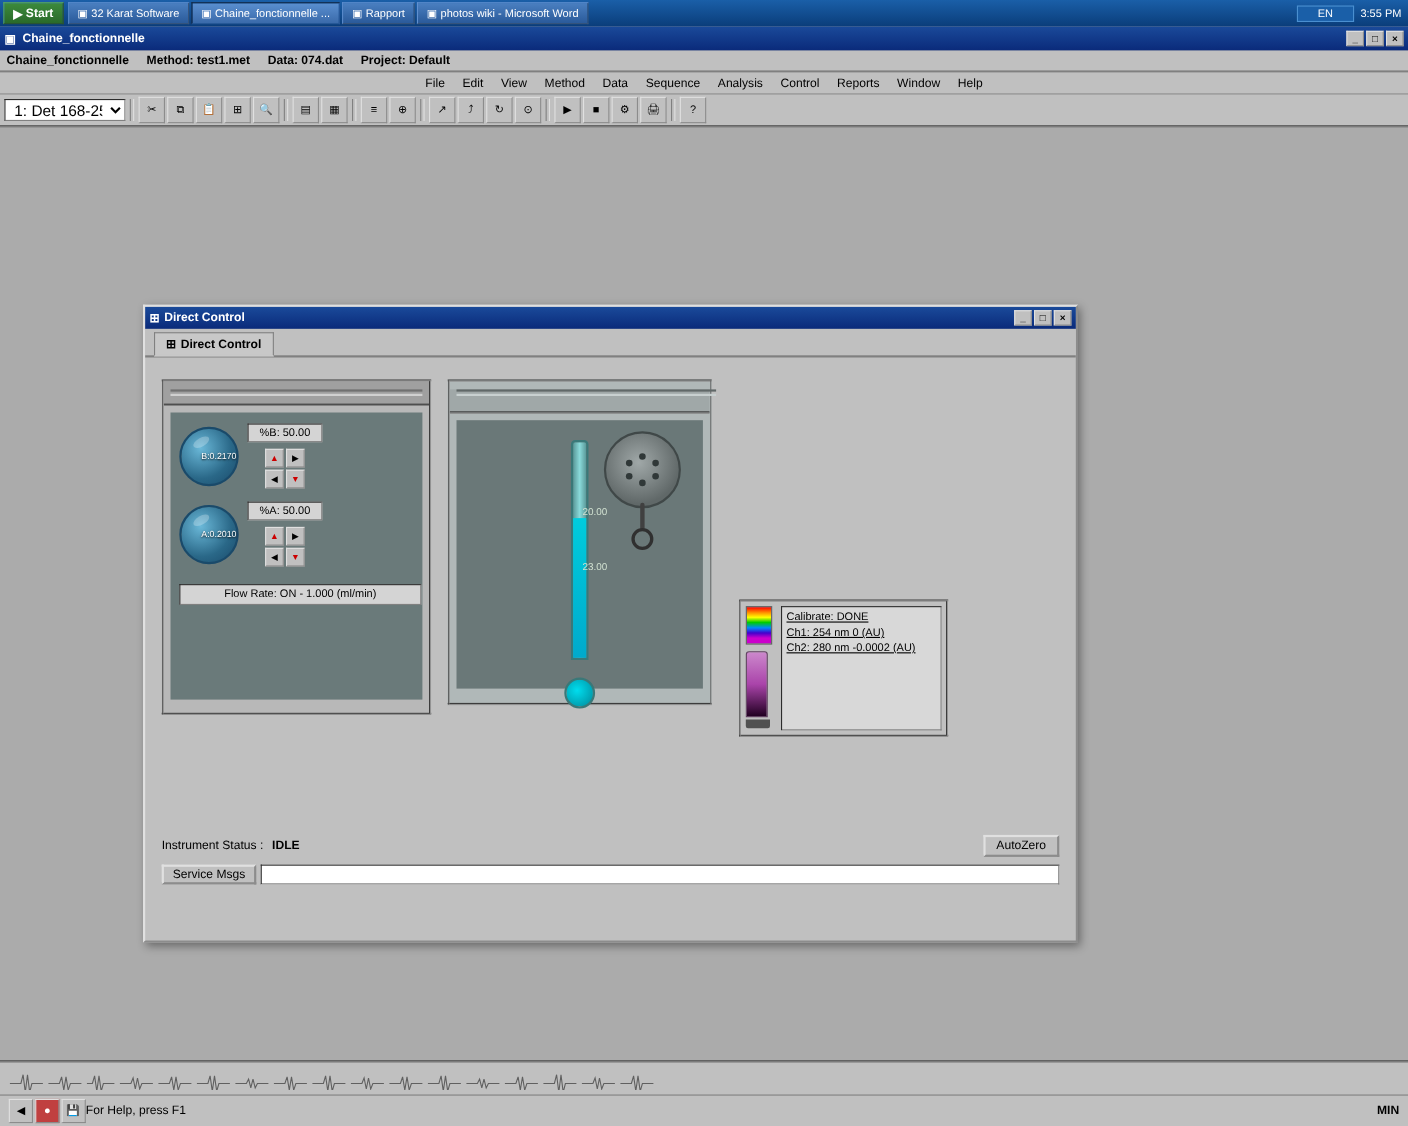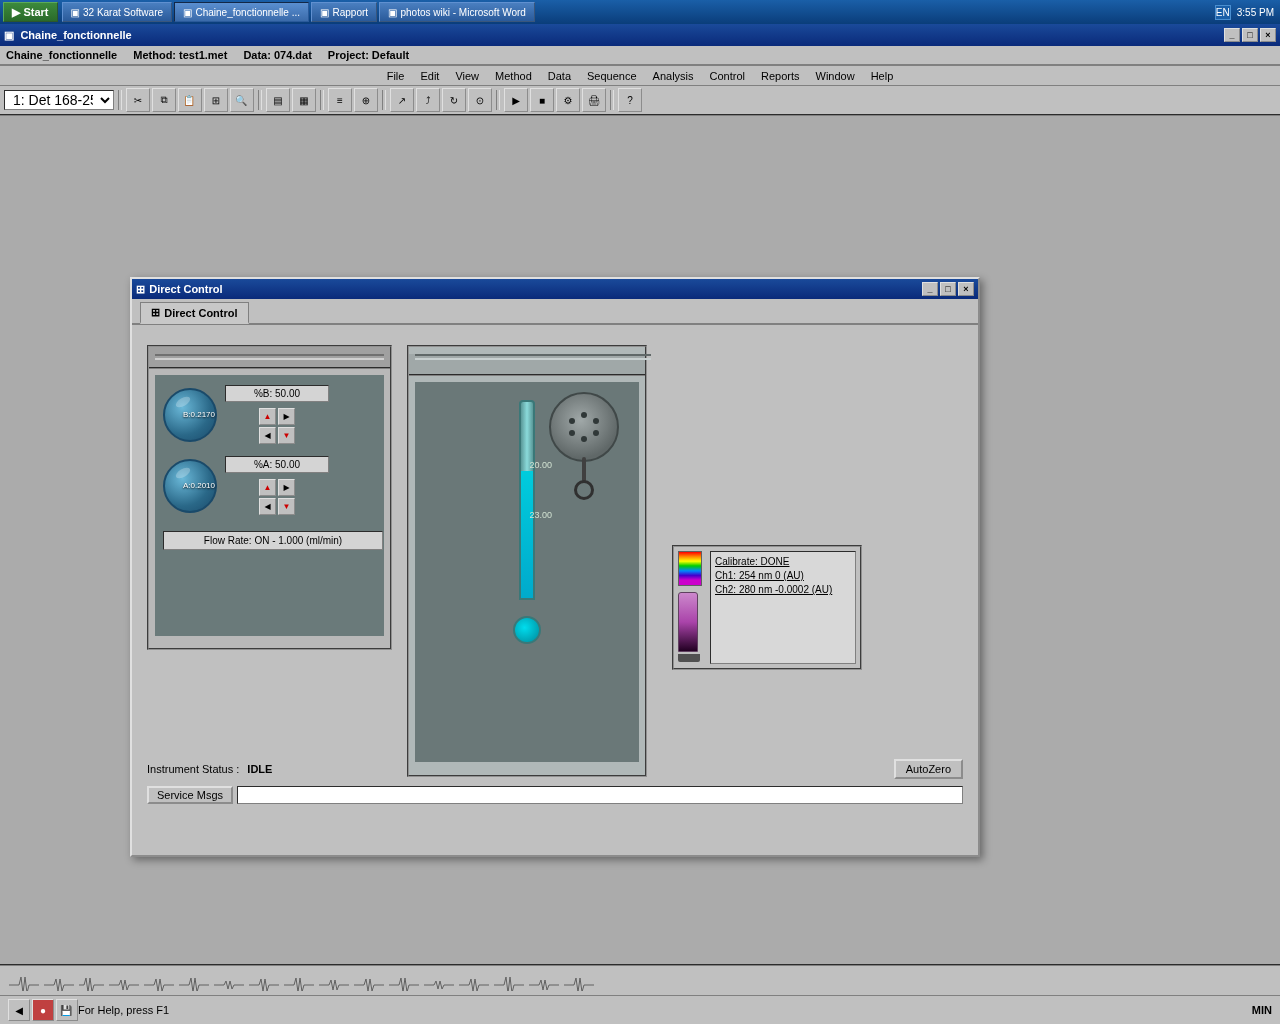--- a/index.html
+++ b/index.html
@@ -64,21 +64,21 @@
       display: flex;
       align-items: center;
       color: white;
       font-size: 10px;
       margin-right: 6px;
       gap: 6px;
     }
     .lang-indicator {
       background: #1a5fa8;
       border: 1px solid #4a8fd0;
-      padding: 1px 0;
+      padding: 1px 18px;
       font-size: 10px;
       color: white;
     }
 
     
     #app-window {
       position: absolute;
       top: 24px;
       left: 0;
       right: 0;
@@ -347,21 +347,21 @@
       display: flex;
       flex-direction: column;
       gap: 6px;
       align-items: center;
     }
     .pump-input-box {
       background: #d4d4d4;
       border: 1px inset #808080;
       padding: 2px 6px;
       font-size: 10px;
-      width: 104px;
+      width: 68px;
       text-align: center;
     }
     .pump-arrows {
       display: grid;
       grid-template-columns: 1fr 1fr;
       grid-template-rows: 1fr 1fr;
       gap: 2px;
       width: 36px;
       height: 36px;
     }
@@ -385,21 +385,21 @@
       text-align: center;
       margin-top: 4px;
     }
 
     
     .column-panel {
       position: absolute;
       top: 20px;
       left: 275px;
       width: 240px;
-      height: 432px;
+      height: 296px;
       background: #b0b8b8;
       border: 2px groove #909090;
     }
     .column-panel-header {
       height: 22px;
       background: #a0a8a8;
       border-bottom: 2px groove #808080;
     }
     .column-inner {
       background: #6a7878;

